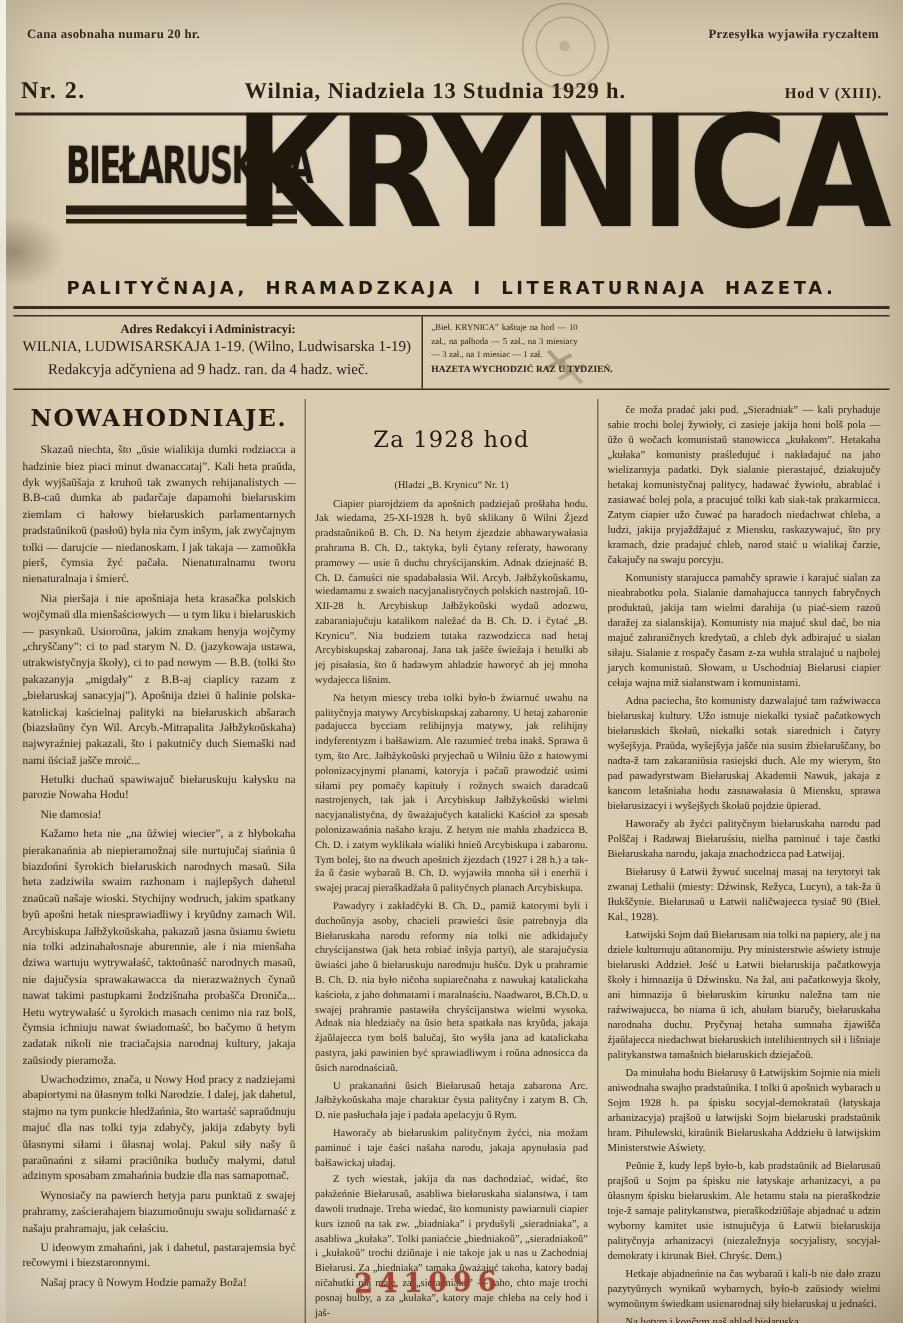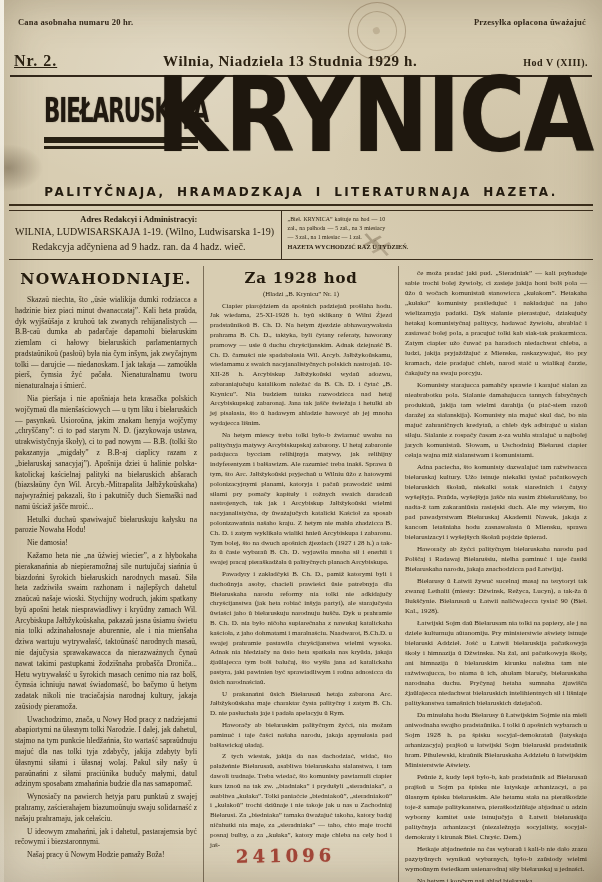--- a/index.html
+++ b/index.html
@@ -16,21 +16,21 @@
     box-shadow: inset 0 0 46px rgba(84,66,40,.30);
   }
   .edge-left{position:absolute;left:0;top:0;width:4px;height:100%;
     background:linear-gradient(180deg, rgba(246,243,233,.95), rgba(246,243,233,.25));}
   
   .meta-row{display:flex;justify-content:space-between;align-items:baseline;
     padding:17px 16px 0 18px;font-weight:bold;font-size:8.5px;letter-spacing:.2px;color:#33281a;}
   
   .nr-row{display:flex;justify-content:space-between;align-items:baseline;
     margin:6px 10px 0 10px;padding:0 4px 5px 4px;border-bottom:2.5px solid #32271a;}
-  .nr-row .nr{font-weight:bold;font-size:16px;letter-spacing:1px;text-decoration:underline;}
+  .nr-row .nr{font-weight:bold;font-size:16px;letter-spacing:1px;}
   .nr-row .dateline{font-weight:bold;font-size:15px;letter-spacing:.6px;}
   .nr-row .year{font-weight:bold;font-size:10px;letter-spacing:.5px;margin-top:24px;}
   
   .masthead{position:relative;height:106px;}
   .mh-left{position:absolute;left:44px;top:14px;width:156px;}
   .mh-top{font-family:"DejaVu Sans",sans-serif;font-weight:bold;font-size:21px;
     white-space:nowrap;letter-spacing:-1px;transform:scale(1.02,1.62);transform-origin:left top;
     color:#201910;text-shadow:0 0 1px rgba(32,25,16,.55);}
   .mh-bar1{position:absolute;left:0;top:46px;width:154px;height:6px;background:#272013;}
   .mh-bar2{position:absolute;left:0;top:55px;width:154px;height:2.5px;background:#272013;}
@@ -55,22 +55,22 @@
   
   .columns{display:flex;margin:6px 9px 0 9px;height:642px;overflow:hidden;}
   .col{flex:1;padding:2px 6px 0 6px;text-align:justify;box-sizing:border-box;}
   .col + .col{border-left:1px solid rgba(66,51,32,.62);}
   .col p{margin:0 0 2px 0;text-indent:12px;}
   .col-left{font-size:7.6px;line-height:1.42;}
   .col-mid{font-size:7px;line-height:1.40;}
   .col-right{font-size:7.1px;line-height:1.41;}
   .headline1{font-family:"DejaVu Serif",serif;font-weight:bold;font-size:15.5px;
     letter-spacing:1.2px;text-align:center;text-indent:0;margin:0 0 5px 0;color:#241b0e;}
-  .headline2{font-family:"DejaVu Serif",serif;font-weight:bold;font-size:15px;
-    letter-spacing:.8px;text-align:center;margin:0;color:#241b0e;}
+  .headline2{font-family:"DejaVu Serif",serif;font-weight:normal;font-size:15px;
+    letter-spacing:.8px;text-align:center;margin:15px;color:#241b0e;}
   .subhead2{font-size:6.8px;text-align:center;margin:0 0 3px 0;}
   .section2{font-weight:bold;font-size:8.6px;text-align:center;margin:0 0 4px 0;}
   
   .round-stamp{position:absolute;left:348px;top:2px;width:56px;height:56px;border-radius:50%;
     border:1.5px solid rgba(110,85,55,.5);transform:rotate(-22deg);opacity:.75;}
   .round-stamp::before{content:"";position:absolute;left:8px;top:8px;right:8px;bottom:8px;
     border-radius:50%;border:1px solid rgba(110,85,55,.42);}
   .round-stamp::after{content:"";position:absolute;left:24px;top:24px;width:7px;height:7px;
     border-radius:50%;background:rgba(110,85,55,.28);}
   .serial-stamp{position:absolute;left:236px;top:845px;font-family:"DejaVu Serif",serif;
@@ -80,21 +80,21 @@
     transform:rotate(10deg) scale(1.25,1);text-shadow:8px 5px 0 rgba(85,68,46,.28);}
 </style>
 </head>
 <body>
 
 <div class="page">
   <div class="edge-left"></div>
 
   <div class="meta-row">
     <span>Cana asobnaha numaru 20 hr.</span>
-    <span>Przesyłka opłacona ŭważajuć</span>
+    <span>Przesyłka wyjawiła ryczałtem</span>
   </div>
 
   <div class="nr-row">
     <span class="nr">Nr. 2.</span>
     <span class="dateline">Wilnia, Niadziela 13 Studnia 1929 h.</span>
     <span class="year">Hod V (XIII).</span>
   </div>
 
   <div class="masthead">
     <div class="mh-left">

